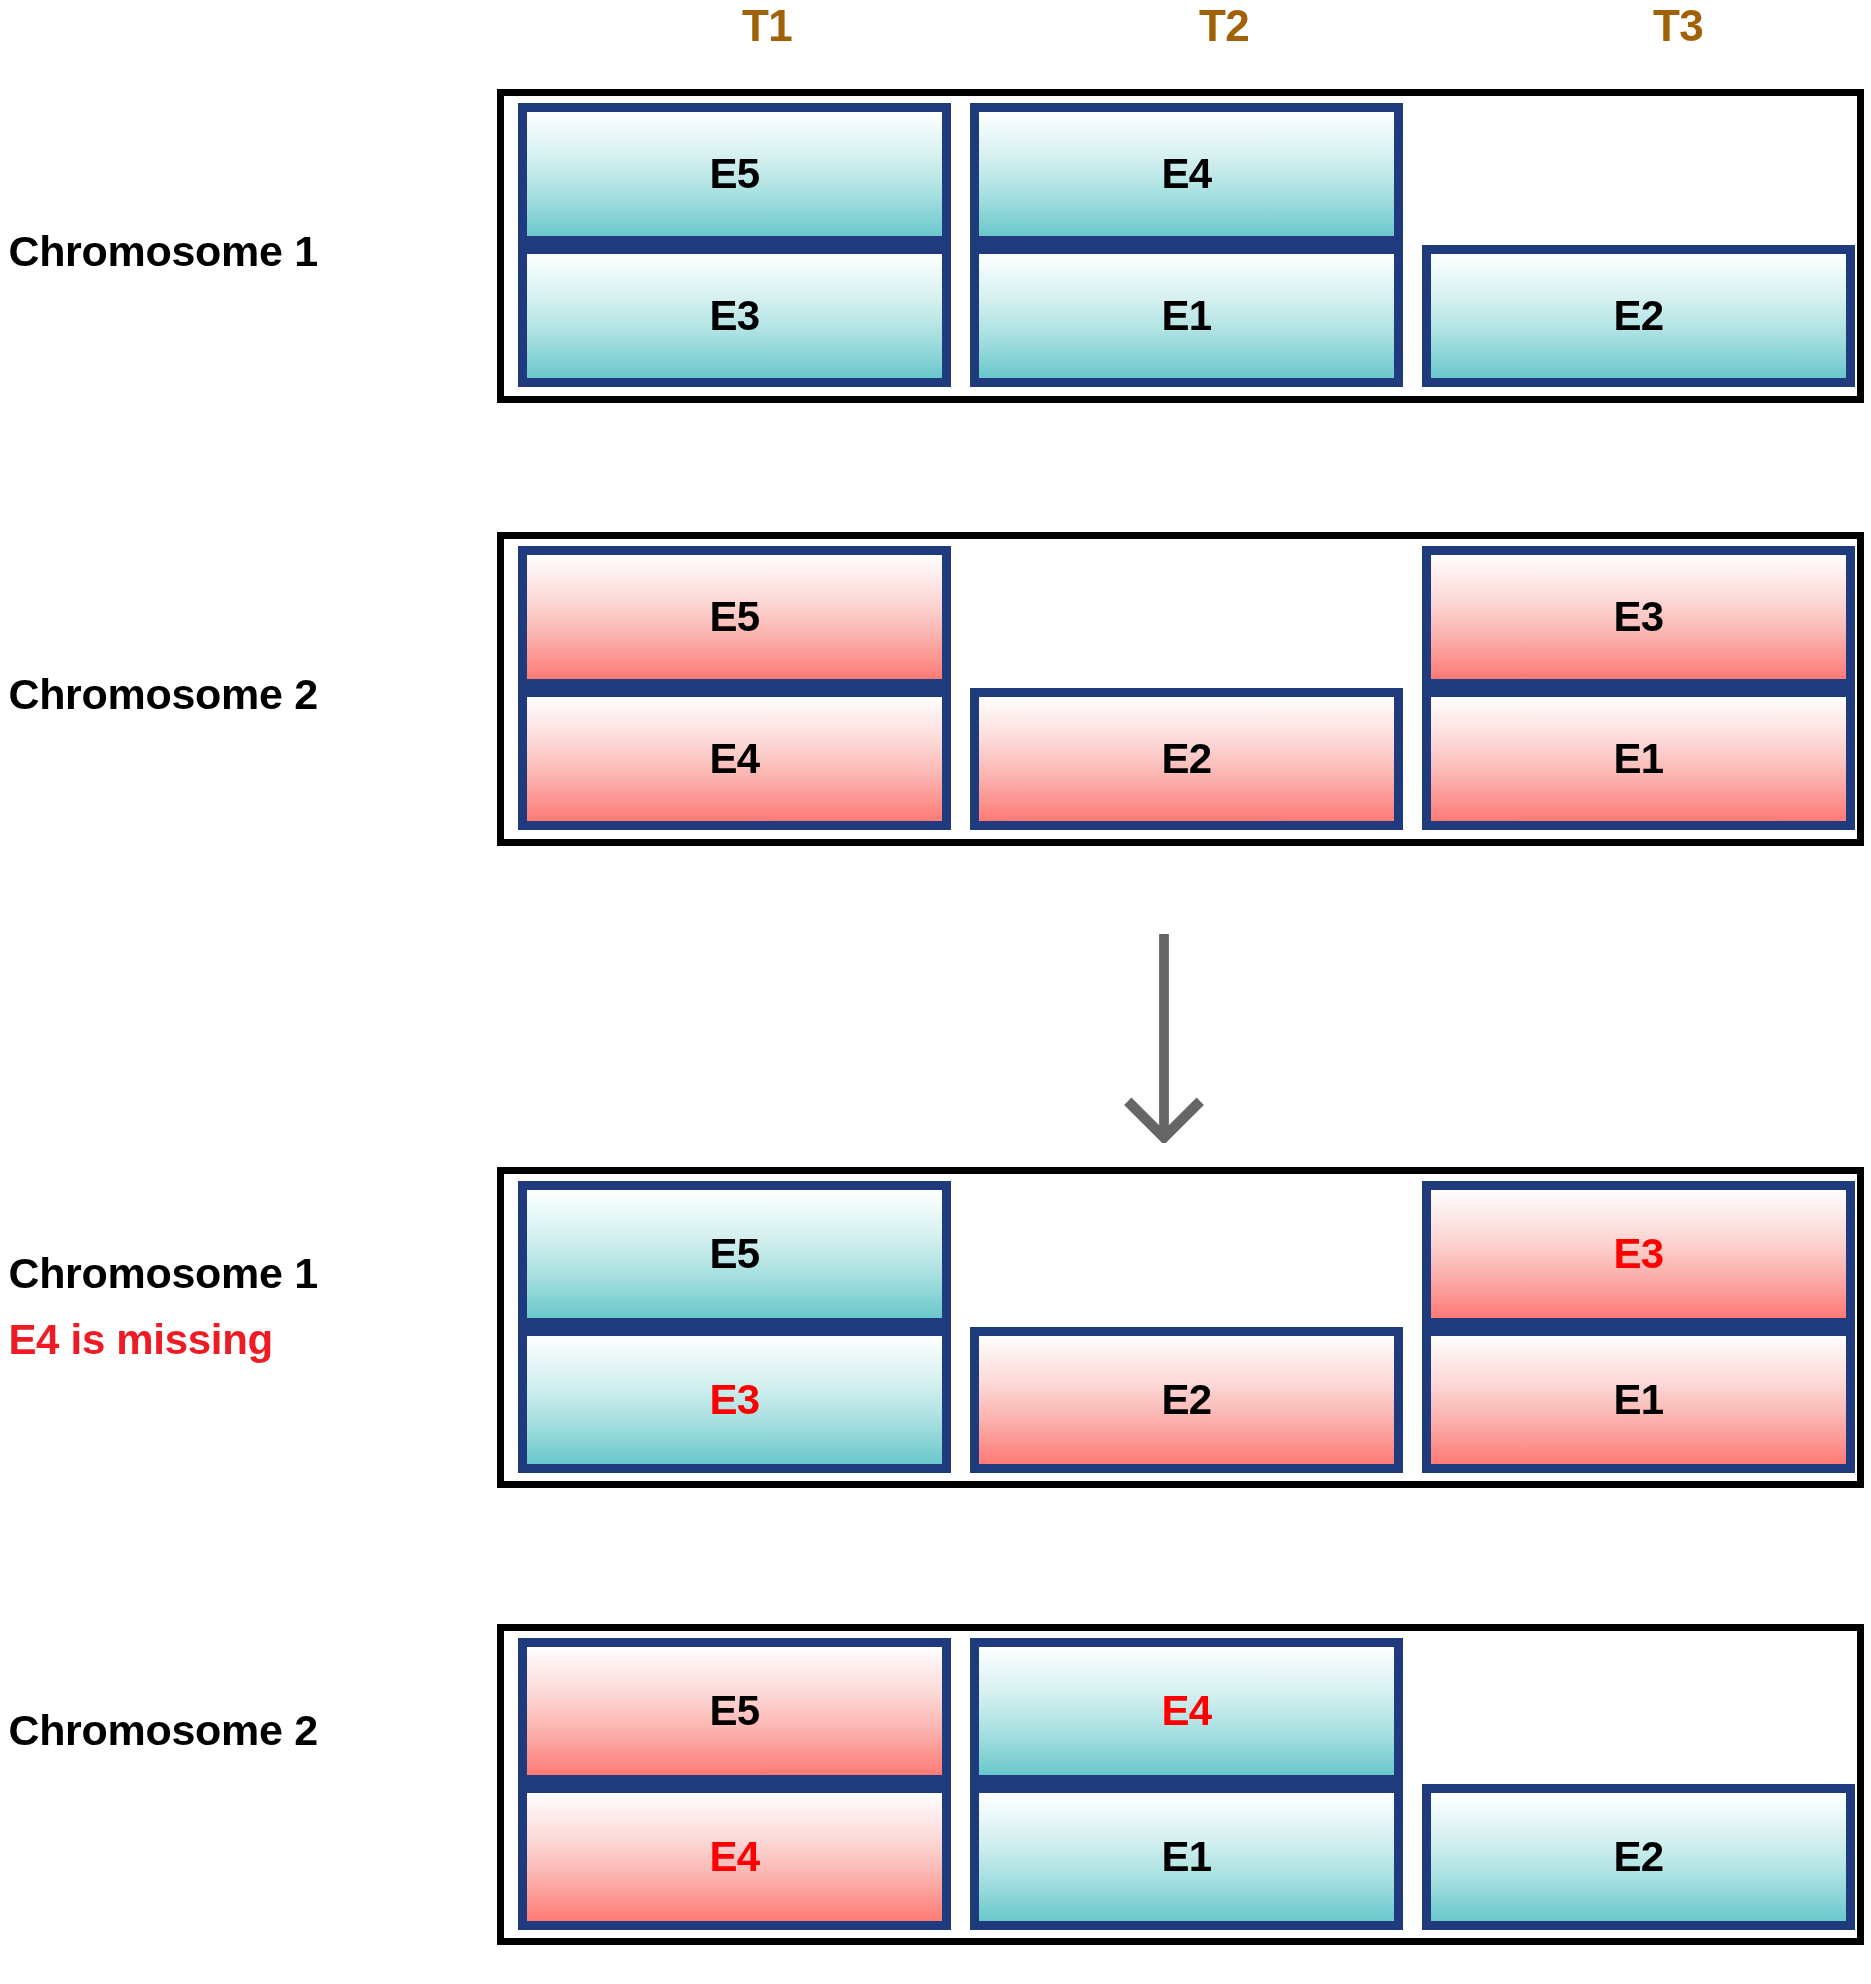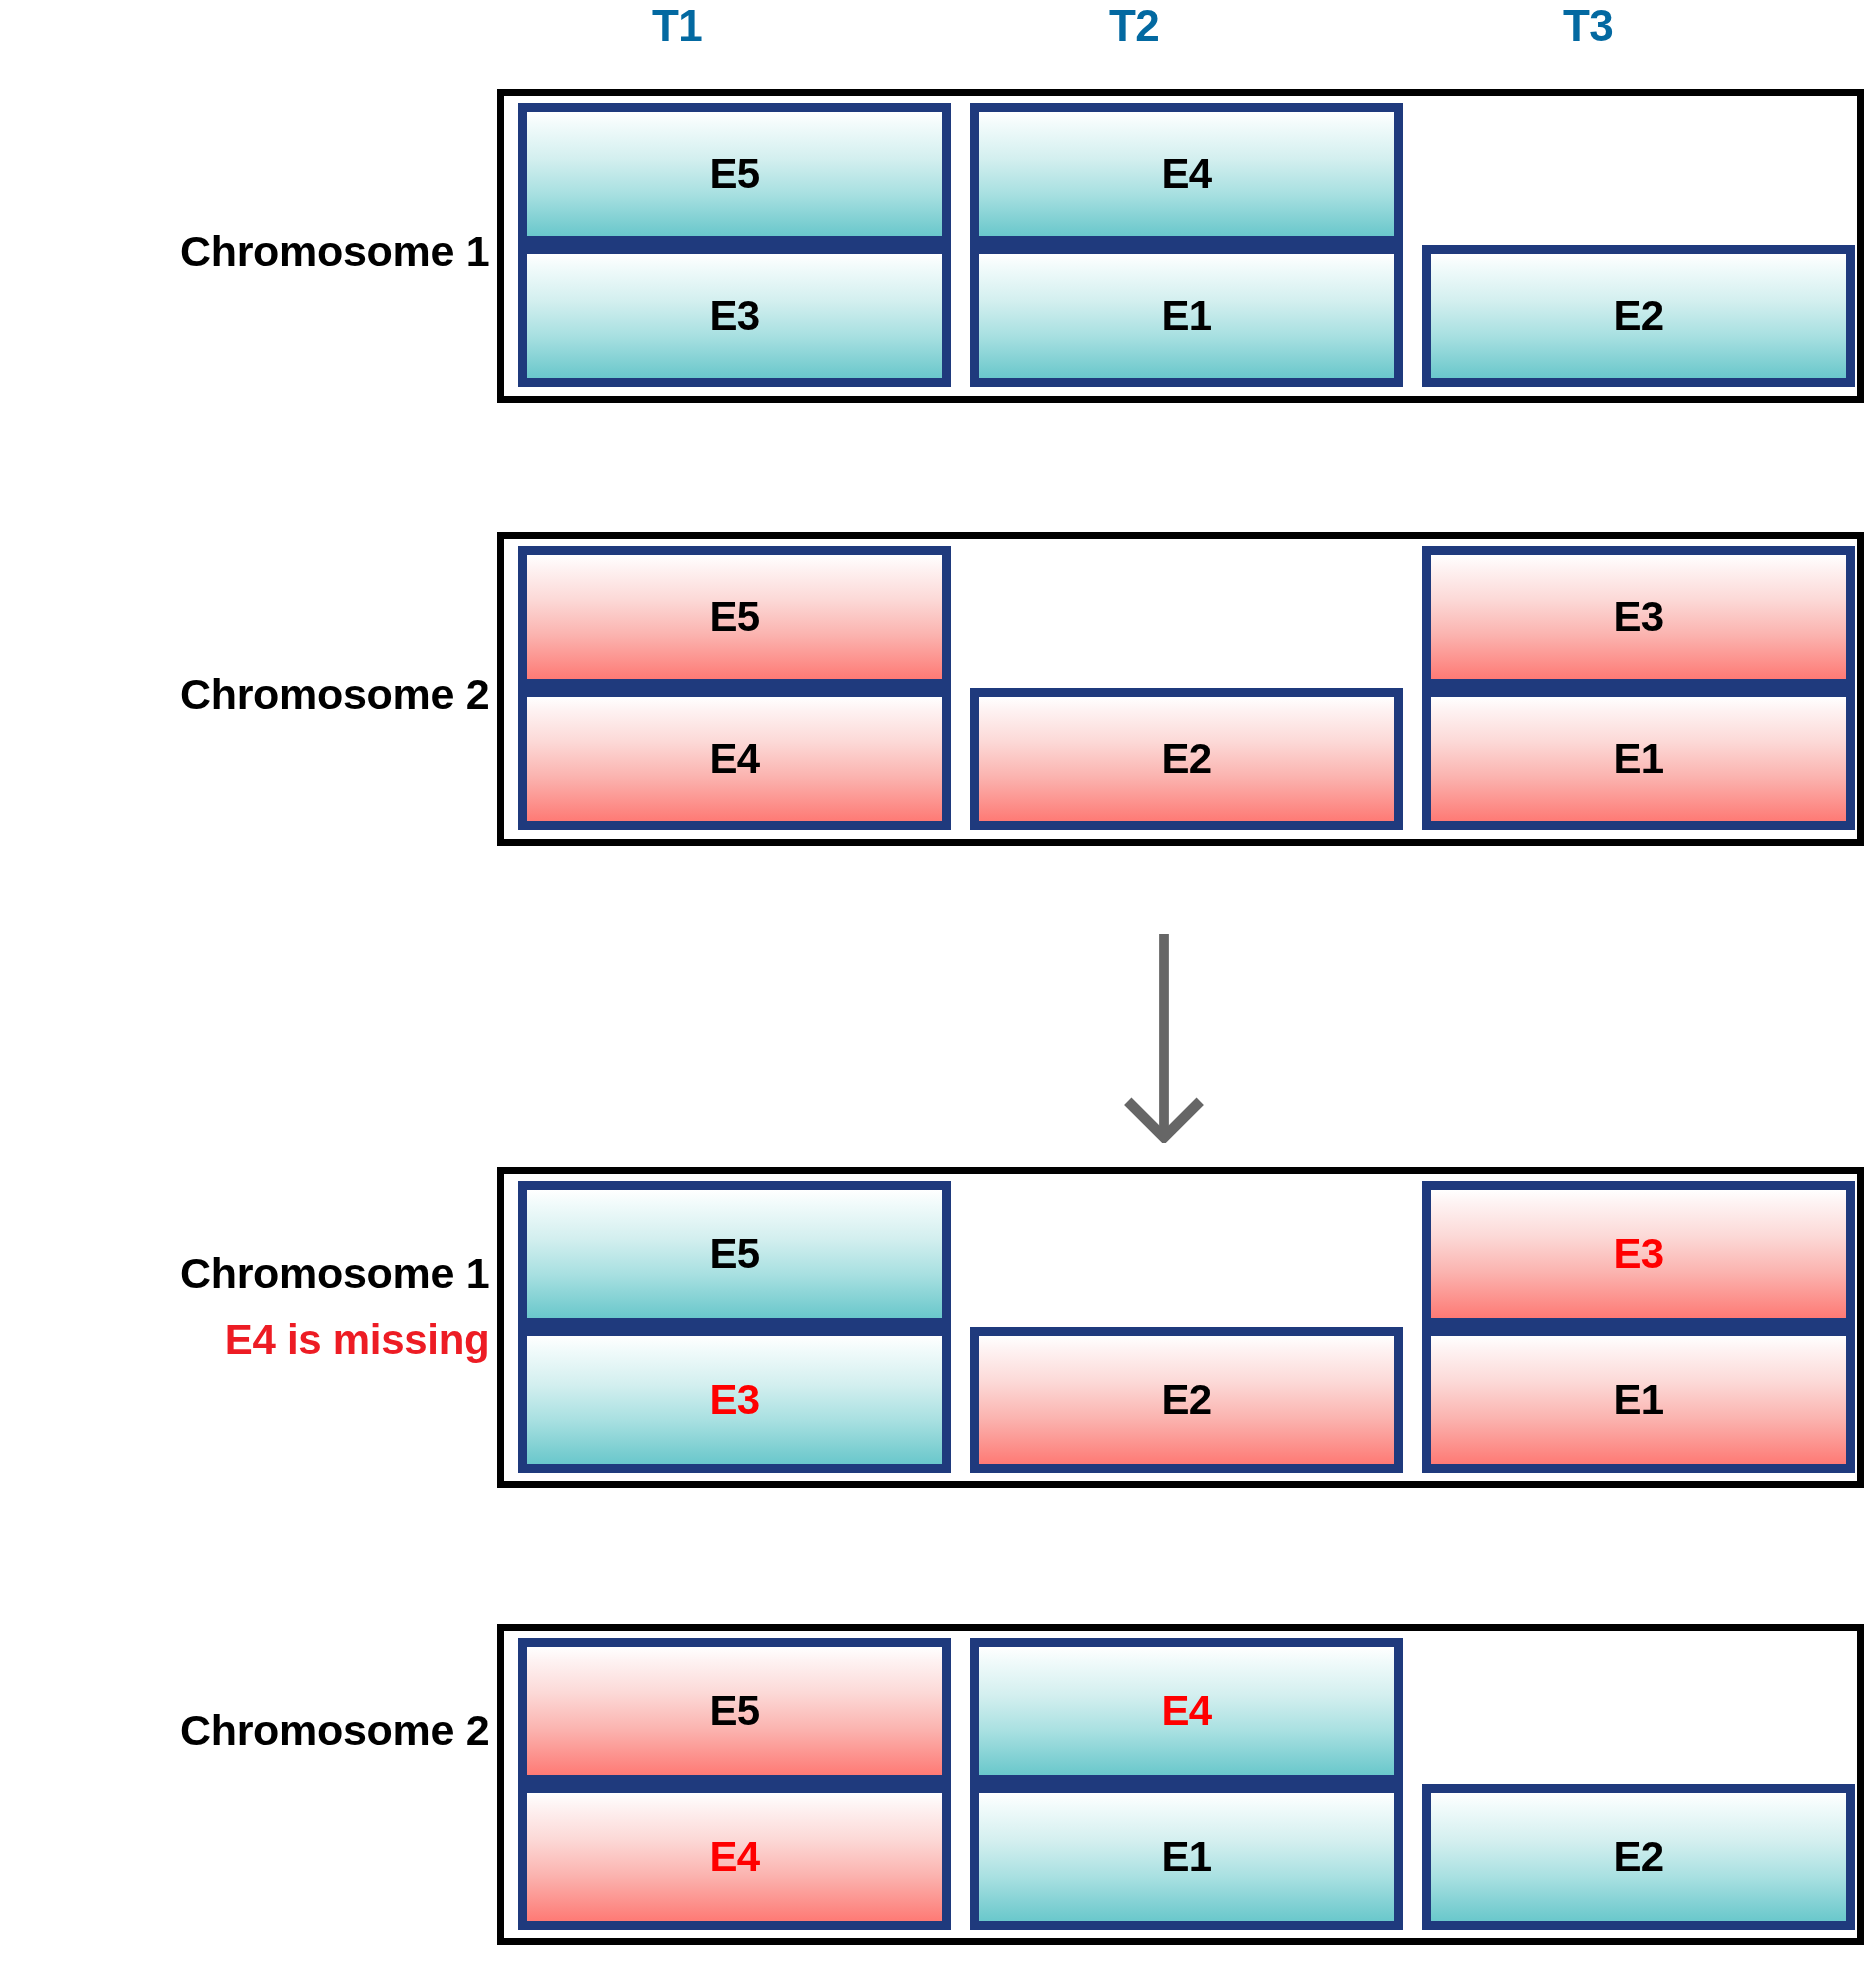--- a/index.html
+++ b/index.html
@@ -2,28 +2,28 @@
 <html style="font-size:11px"><head>
 <meta charset="utf-8">
 <style>
   html,body{margin:0;padding:0;background:#ffffff;}
   body{width:1872px;height:1985px;position:relative;
        font-family:"Liberation Sans","DejaVu Sans",sans-serif;
        -webkit-font-smoothing:antialiased;}
 
   
   .col-headers{position:absolute;left:0;top:0;width:1872px;height:84px;}
-  .col-head{position:absolute;top:1.4px;width:140px;text-align:left;
-            font-size:44px;font-weight:bold;color:#0369a1;letter-spacing:-0.7px;}
+  .col-head{position:absolute;top:1.4px;width:140px;text-align:right;
+            font-size:44px;font-weight:bold;color:#a16207;letter-spacing:-0.7px;}
 
   
   .panel-row{position:absolute;left:0;width:1872px;}
 
   
-  .row-label{position:absolute;left:8.4px;width:481px;text-align:right;}
+  .row-label{position:absolute;left:8.4px;width:481px;text-align:left;}
   .row-label .main{font-size:43px;font-weight:bold;color:#000000;
                    line-height:1.0;white-space:nowrap;letter-spacing:-0.3px;}
   .row-label .sub{font-size:42px;font-weight:bold;color:#ED1C24;
                   line-height:1.0;margin-top:24px;white-space:nowrap;letter-spacing:-0.3px;}
 
   
   .chrom-box{position:absolute;box-sizing:border-box;
              border:7.7px solid #000000;background:#ffffff;}
 
   

